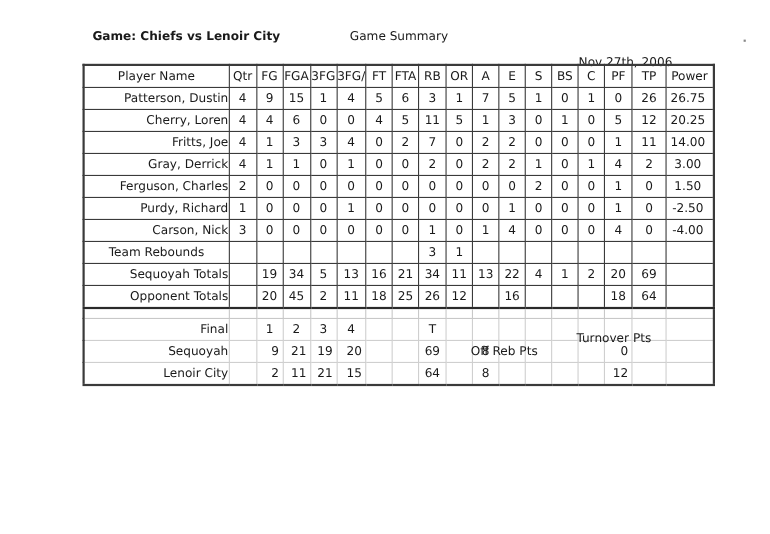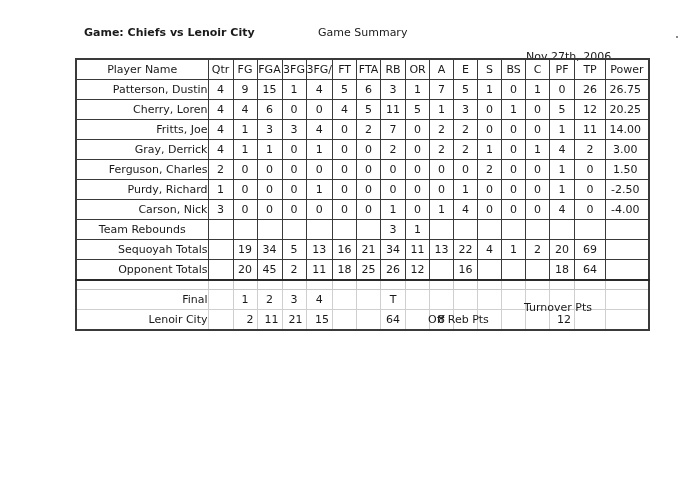--- a/index.html
+++ b/index.html
@@ -326,20 +326,40 @@
         <td></td>
     <td></td>
         <td></td>
         <td></td>
     <td></td>
         <td></td>
     <td class="last"></td>
   </tr>
   </tbody>
     <tbody id="final-rows">
+      <tr class="fin">
+        <td class="first name">Sequoyah</td>
+        <td></td>
+        <td class="r">9</td>
+        <td class="r">21</td>
+        <td class="r">19</td>
+        <td class="r">20</td>
+        <td></td>
+        <td></td>
+        <td>69</td>
+        <td></td>
+        <td>8</td>
+        <td></td>
+        <td></td>
+        <td></td>
+        <td></td>
+        <td class="r">0</td>
+        <td></td>
+        <td class="last"></td>
+      </tr>
       <tr class="fin lastrow">
         <td class="first name">Lenoir City</td>
         <td></td>
         <td class="r">2</td>
         <td class="r">11</td>
         <td class="r">21</td>
         <td class="r">15</td>
         <td></td>
         <td></td>
         <td>64</td>

